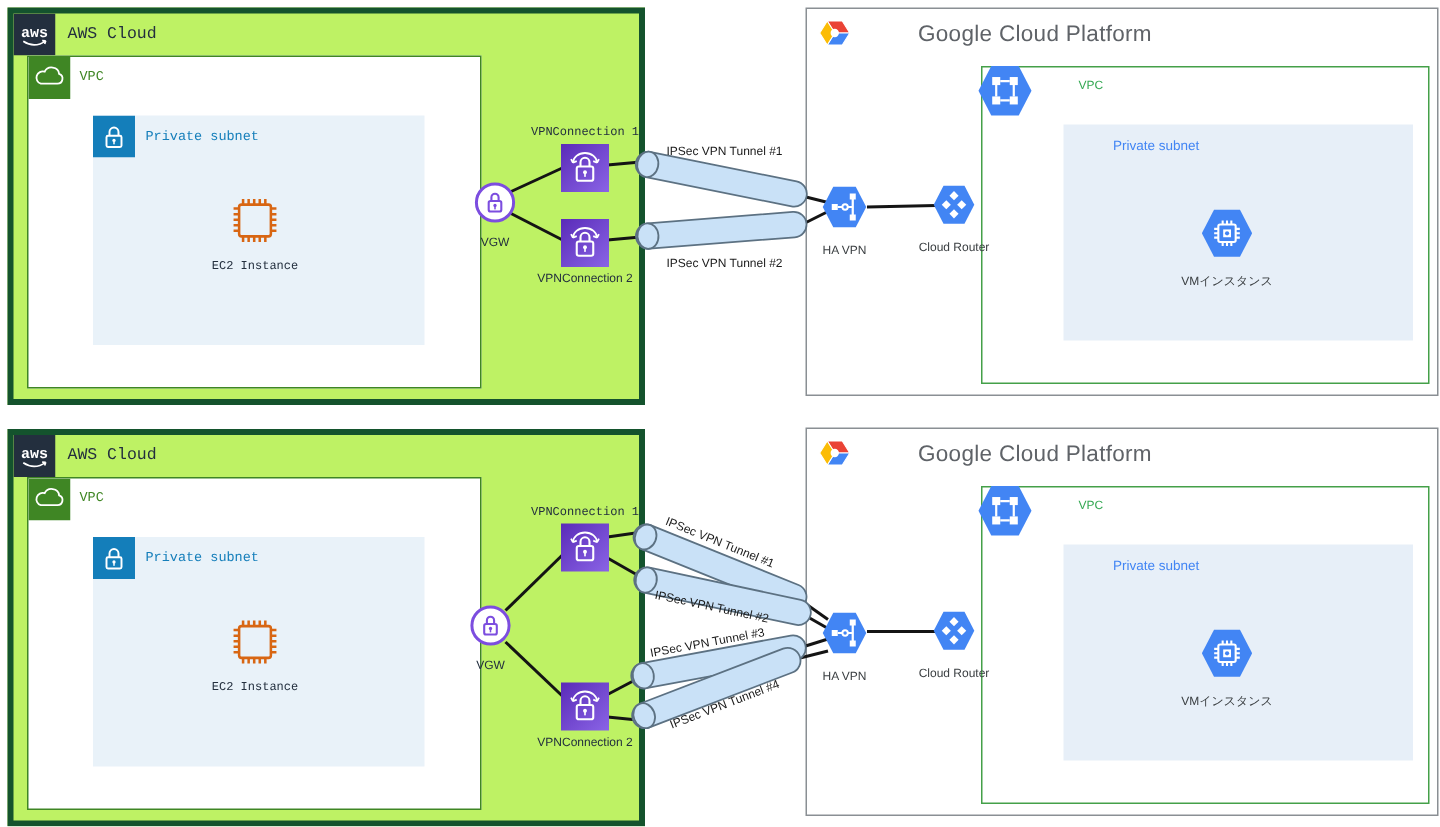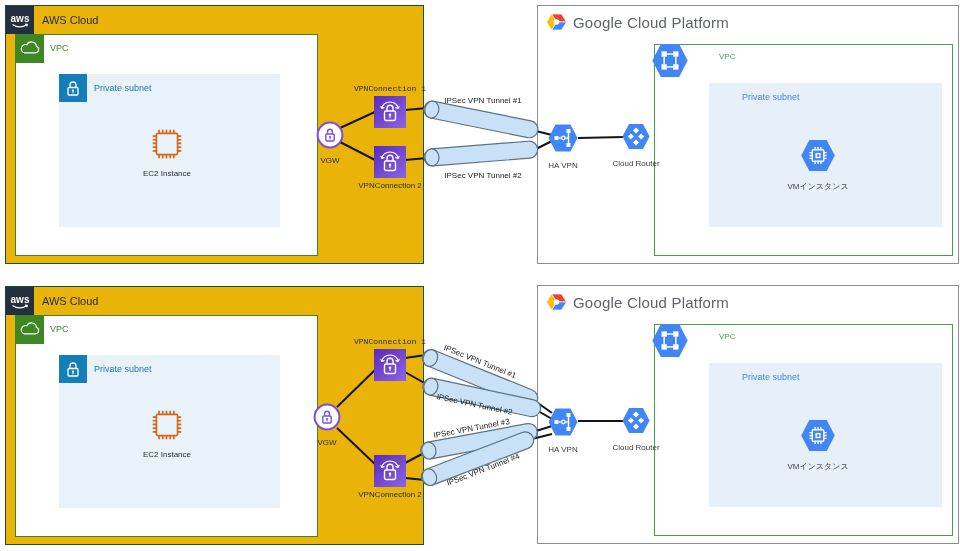--- a/index.html
+++ b/index.html
@@ -1,33 +1,33 @@
 <!DOCTYPE html>
 <html><head>
 <meta charset="utf-8">
 <style>
   html,body{margin:0;padding:0;background:#fff;}
   .canvas{position:relative;width:960px;height:551px;background:#fff;
           font-family:"Liberation Sans",sans-serif;overflow:hidden;}
   .abs{position:absolute;}
   
-  .aws-box{position:absolute;border:1px solid #14532d;background:#eab308;z-index:0;}
+  .aws-box{position:absolute;border:4px solid #14532d;background:#bef264;z-index:0;font-family:Liberation Mono, monospace;}
   .gcp-box{position:absolute;border:1px solid #8A8F94;background:#fff;z-index:0;}
   .vpc-box{position:absolute;border:1px solid #3F8624;background:#fff;}
   .gcp-vpc-box{position:absolute;border:1px solid #44A049;background:#fff;}
   .subnet-box{position:absolute;background:#E9F2F9;}
   .gcp-subnet-box{position:absolute;background:#E7EFF8;}
   
   .aws-logo{position:absolute;left:0;top:0;width:28px;height:28px;}
   .aws-title{position:absolute;left:36px;top:8px;font-size:11px;color:#232F3E;white-space:nowrap;}
   .corner-icon{position:absolute;left:0;top:0;width:28px;height:28px;}
   .vpc-label{position:absolute;left:34px;top:8px;font-size:9px;color:#3F8624;white-space:nowrap;}
   .subnet-label{position:absolute;left:35px;top:9px;font-size:9px;color:#147EBA;white-space:nowrap;}
   .gcp-header{position:absolute;left:8px;top:7px;display:flex;align-items:center;gap:6px;}
-  .gcp-title{font-size:15px;color:#5F6368;letter-spacing:.2px;white-space:nowrap;}
+  .gcp-title{font-size:15px;color:#5F6368;letter-spacing:.2px;white-space:nowrap;margin-left:39px;}
   .gcp-vpc-label{position:absolute;left:64px;top:7px;font-size:8px;color:#34A853;}
   .gcp-subnet-label{position:absolute;left:33px;top:9px;font-size:9px;color:#4285F4;}
   
   .node{position:absolute;z-index:2;}
   .cap{position:absolute;left:50%;transform:translateX(-50%);font-size:8px;color:#232F3E;
        white-space:nowrap;text-align:center;}
   .cap-below{top:calc(100% + 3px);}
   .cap-above{bottom:calc(100% + 3px);font-family:Liberation Mono, monospace;}
   .vpnconn{width:32px;height:32px;background:linear-gradient(135deg,#5A2BB8 0%,#8A64E6 100%);}
   .overlay{position:absolute;left:0;top:0;z-index:1;pointer-events:none;}

